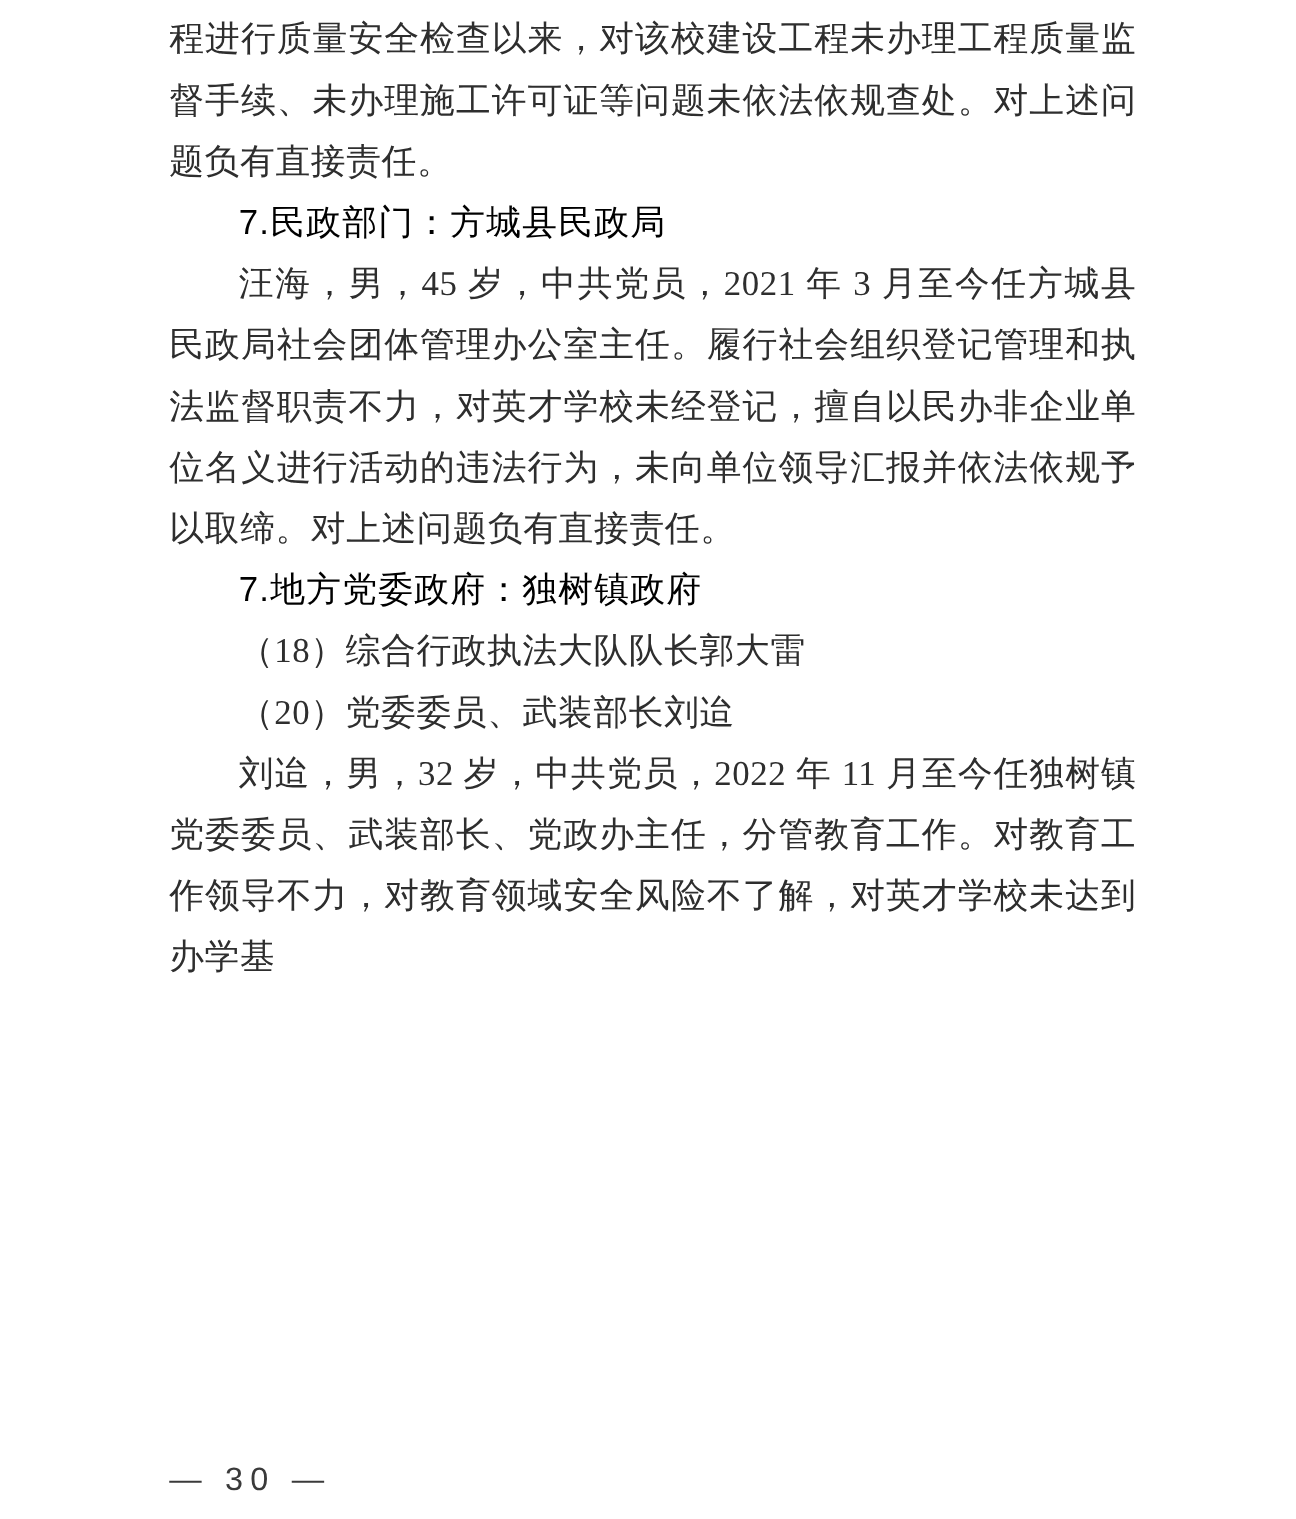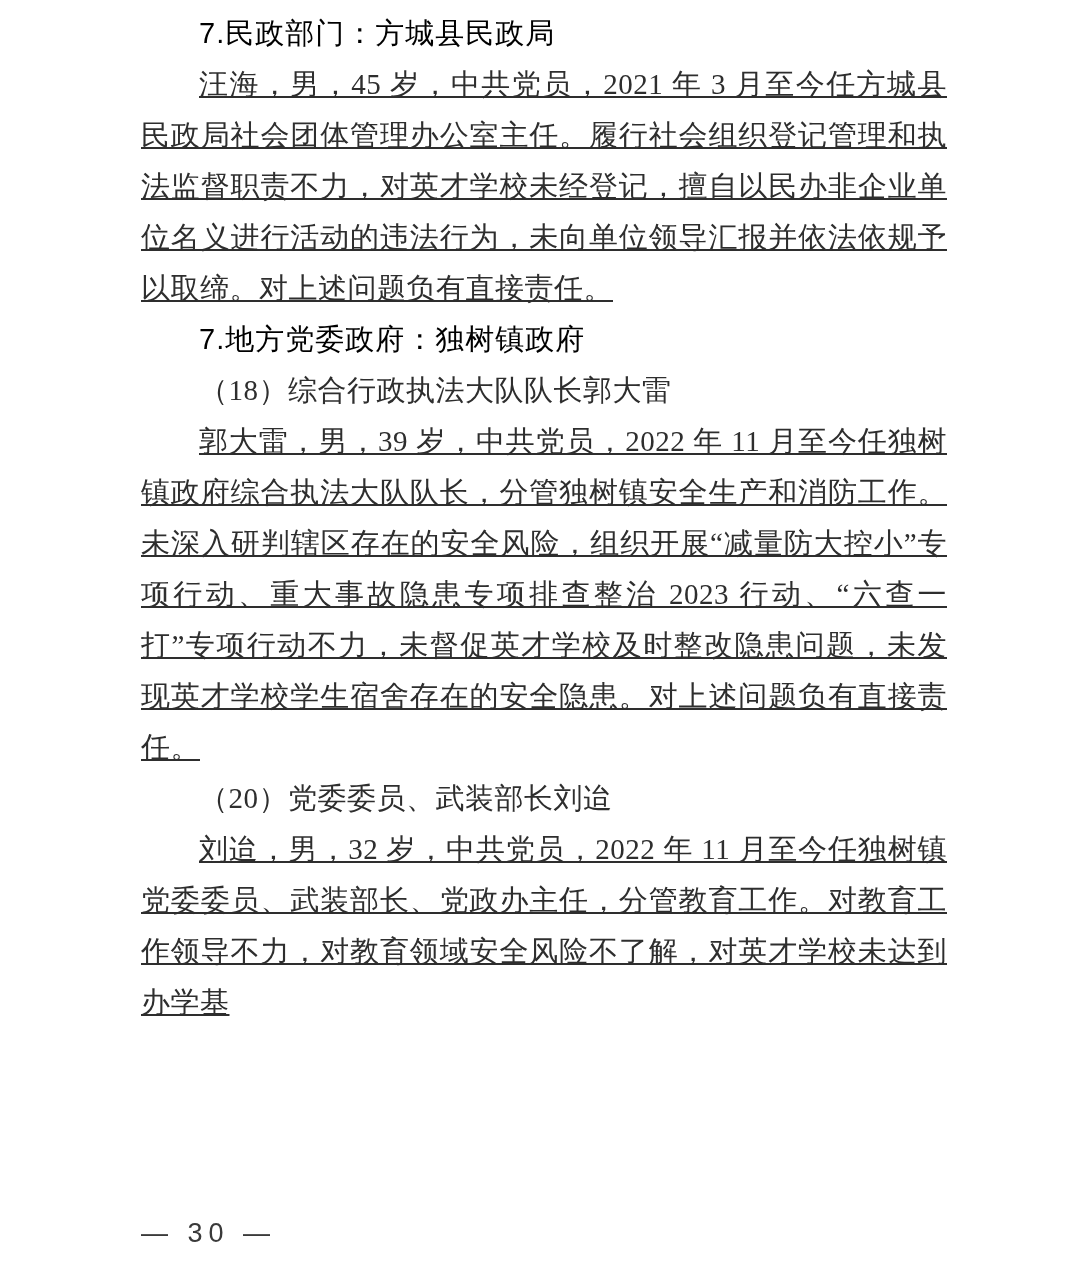--- a/index.html
+++ b/index.html
@@ -25,21 +25,20 @@
     line-height: 51px;
     text-align: justify;
     letter-spacing: 0.5px;
   }
   .block {
     margin: 0;
     padding: 0;
   }
   .para {
     text-indent: 2em;
-    text-decoration: underline;
   }
   .para-noindent {
     text-indent: 0;
   }
   .heading {
     font-family: "Liberation Sans", "DejaVu Sans", sans-serif;
     font-weight: normal;
     color: #000000;
     text-indent: 2em;
     letter-spacing: 1px;
@@ -57,31 +56,31 @@
     font-family: Liberation Sans, sans-serif;
   }
 </style>
 </head>
 <body>
 
 <div class="page">
 
   <div class="text-area">
 
+    <p class="block para-noindent">程进行质量安全检查以来，对该校建设工程未办理工程质量监督手续、未办理施工许可证等问题未依法依规查处。对上述问题负有直接责任。</p>
 
     <p class="block heading">7.民政部门：方城县民政局</p>
 
 
     <p class="block para">汪海，男，45 岁，中共党员，2021 年 3 月至今任方城县民政局社会团体管理办公室主任。履行社会组织登记管理和执法监督职责不力，对英才学校未经登记，擅自以民办非企业单位名义进行活动的违法行为，未向单位领导汇报并依法依规予以取缔。对上述问题负有直接责任。</p>
 
     <p class="block heading">7.地方党委政府：独树镇政府</p>
 
     <p class="block sub">（18）综合行政执法大队队长郭大雷</p>
 
-    <p class="block para">郭大雷，男，39 岁，中共党员，2022 年 11 月至今任独树镇政府综合执法大队队长，分管独树镇安全生产和消防工作。未深入研判辖区存在的安全风险，组织开展“减量防大控小”专项行动、重大事故隐患专项排查整治 2023 行动、“六查一打”专项行动不力，未督促英才学校及时整改隐患问题，未发现英才学校学生宿舍存在的安全隐患。对上述问题负有直接责任。</p>
 
     <p class="block sub">（20）党委委员、武装部长刘迨</p>
 
     <p class="block para">刘迨，男，32 岁，中共党员，2022 年 11 月至今任独树镇党委委员、武装部长、党政办主任，分管教育工作。对教育工作领导不力，对教育领域安全风险不了解，对英才学校未达到办学基</p>
 
   </div>
 
   <div class="footer">— 30 —</div>
 
 </div>

